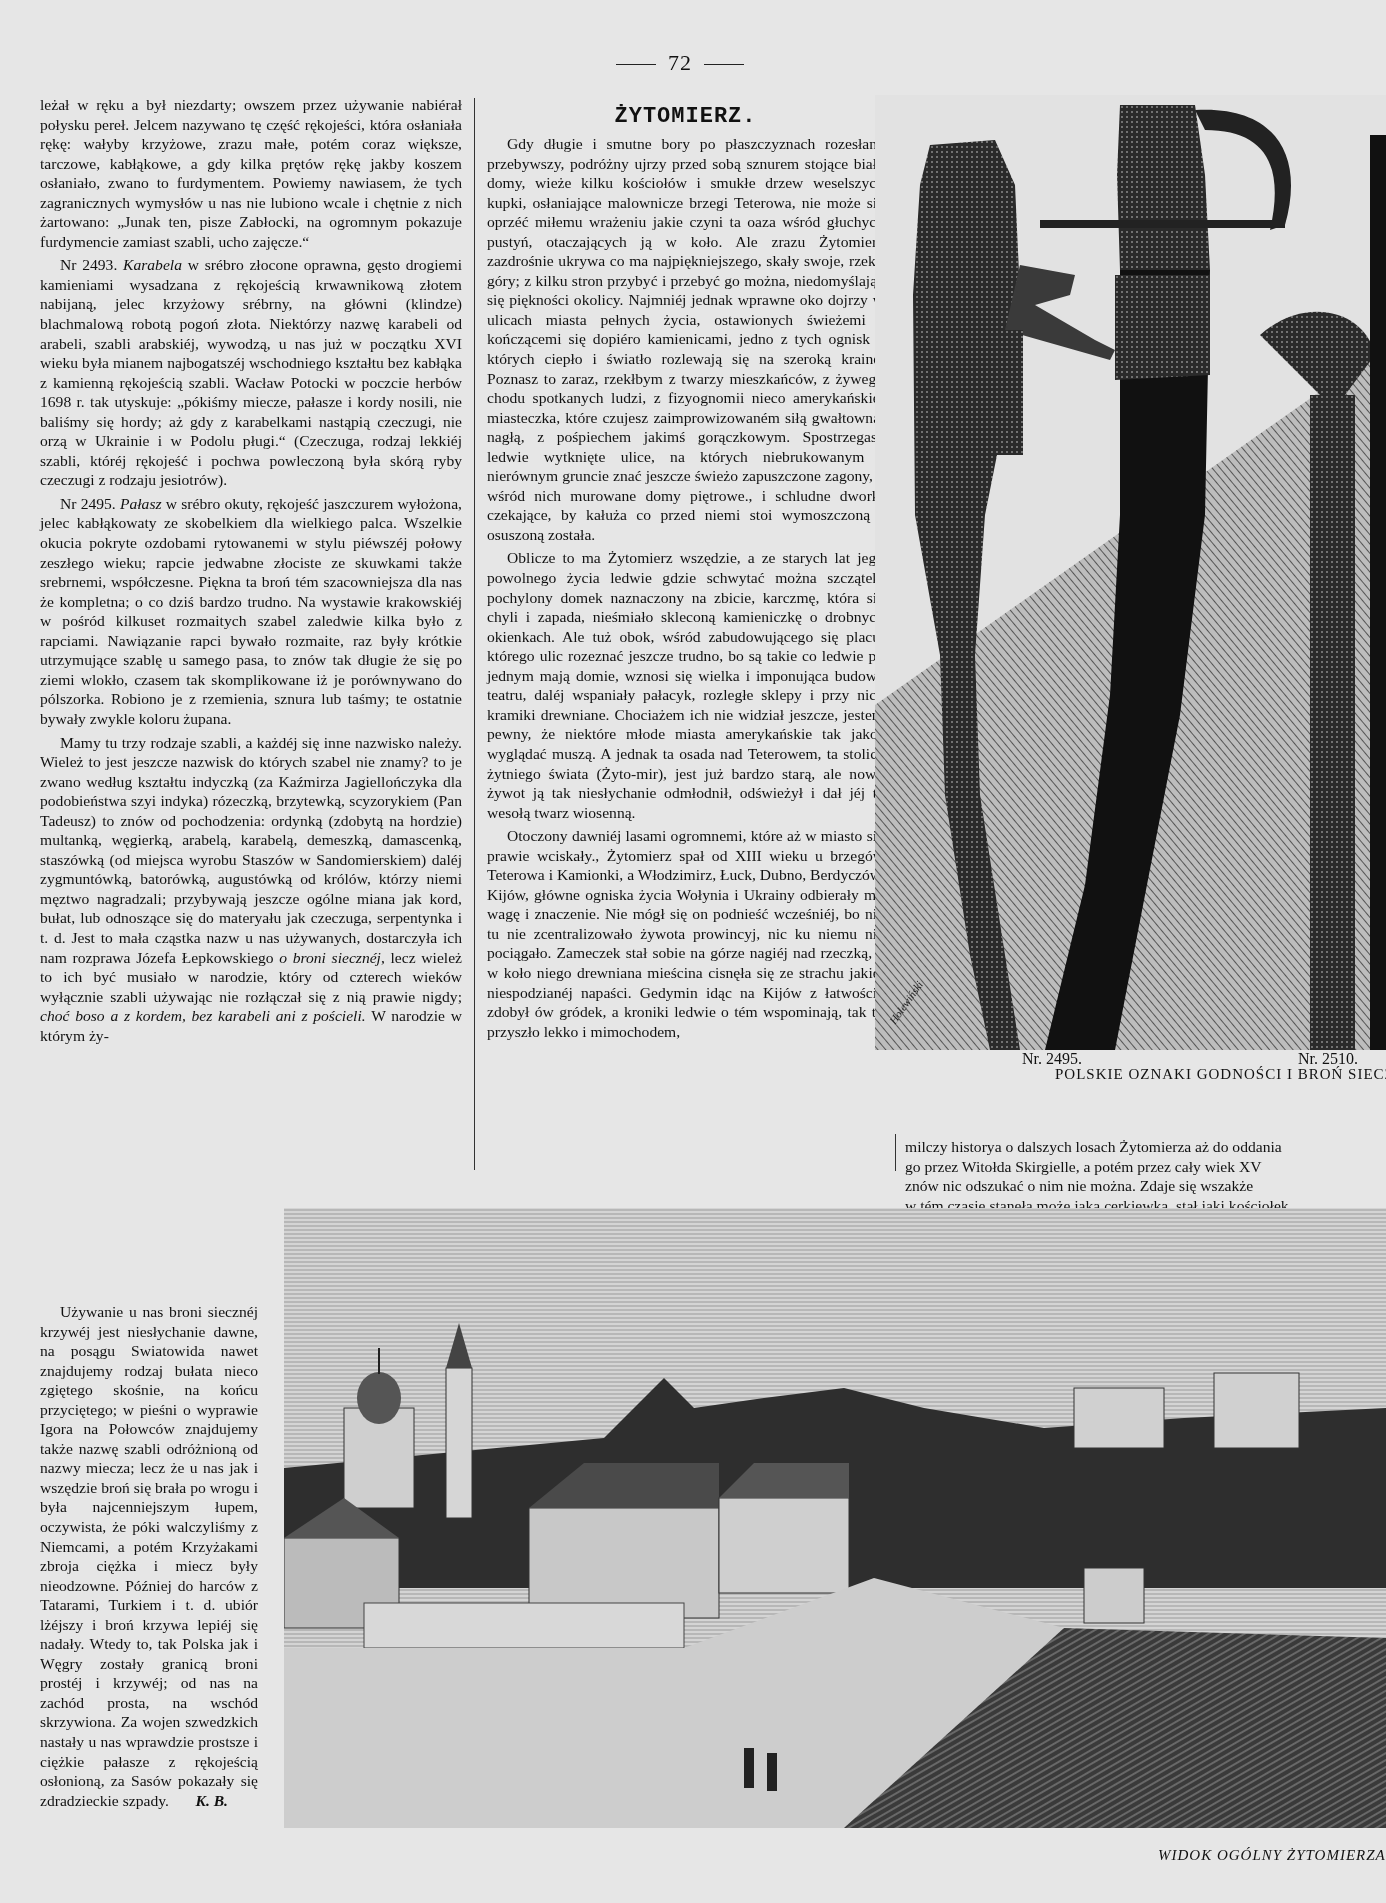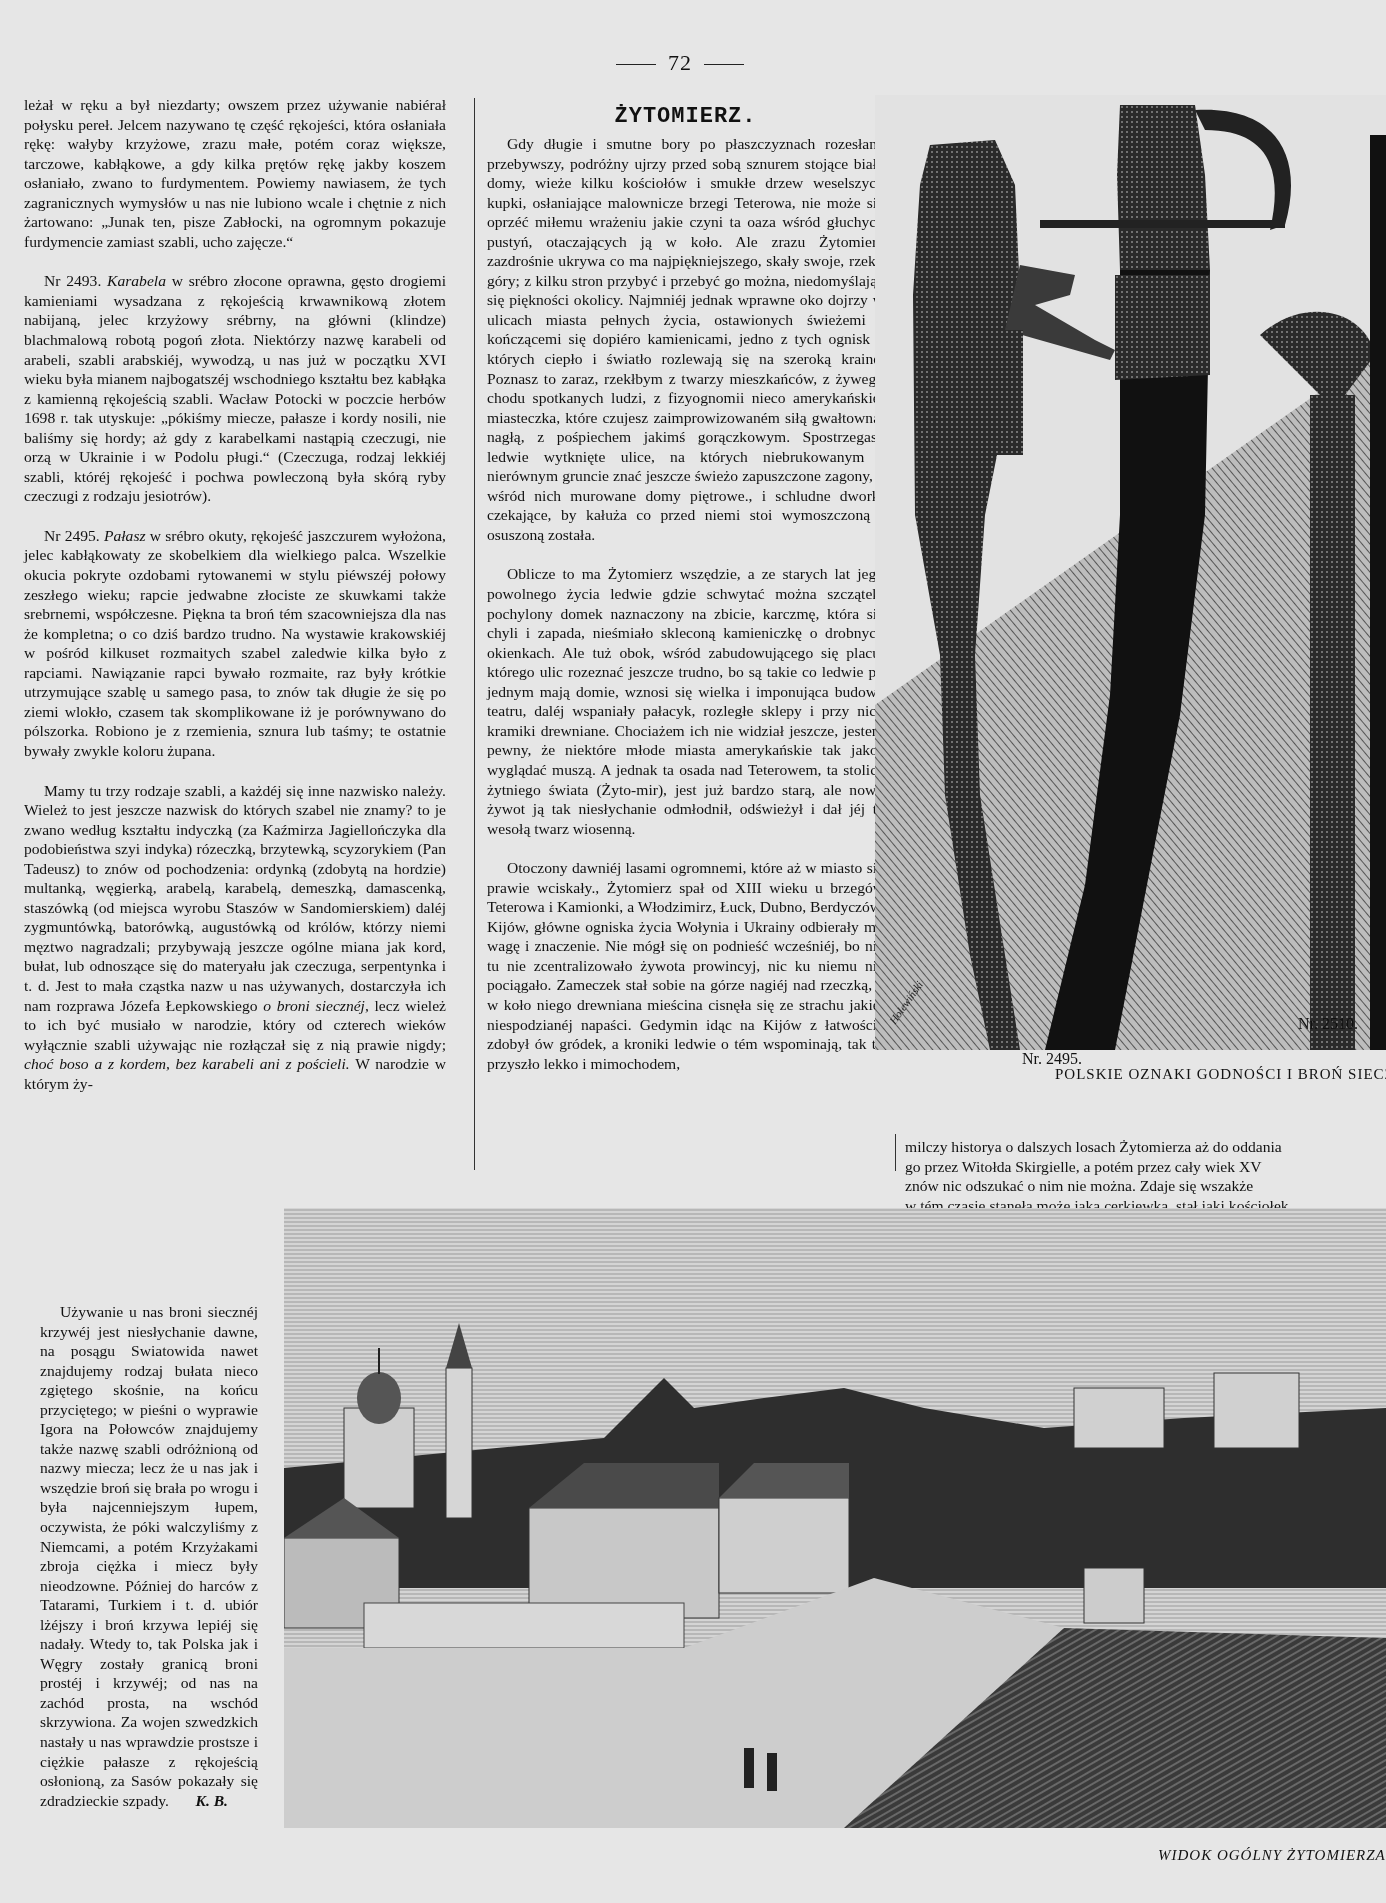--- a/index.html
+++ b/index.html
@@ -12,24 +12,24 @@
   .page-number {
     position:absolute; left:604px; top:50px; width:160px; text-align:left;
     font-size:22px; letter-spacing:1px;
   }
   .page-number .dash { display:inline-block; width:40px; height:1px; background:#222; vertical-align:middle; margin:0 12px; }
   .col {
     position:absolute; font-size:15.6px; line-height:19.55px; text-align:justify;
     hyphens:none;
   }
   .col p { margin:0; }
-  .col p.para { text-indent:20px; margin-top:20px; }
+  .col p.para { text-indent:20px; margin-top:4px; }
   .col p.para.first { margin-top:0; }
   .col p.flush { text-indent:0; margin-top:0; }
-  #col-left { left:24px; top:95px; width:422px; }
+  #col-left { left:40px; top:95px; width:422px; }
   #col-left-narrow { left:40px; top:1276px; width:218px; }
   #col-mid { left:487px; top:134px; width:397px; }
   #col-right-lower { left:905px; top:1137px; width:481px; white-space:nowrap; overflow:hidden; }
   .vrule { position:absolute; width:1px; background:#333; }
   .article-title {
     position:absolute; left:487px; top:104px; width:397px; text-align:center;
     font-family:Liberation Mono, monospace; font-weight:bold;
     font-size:22px; letter-spacing:1px;
   }
   .sig { float:right; font-style:italic; font-weight:bold; margin-right:30px; }
@@ -103,21 +103,21 @@
     <path d="M320 15 C400 10 430 60 410 130 L395 135 C410 70 390 35 330 35 Z" fill="#222"></path>
     <rect x="165" y="125" width="245" height="8" fill="#222"></rect>
 
     <path d="M385 240 C430 200 490 215 500 260 L470 300 L445 300 Z" fill="url(#tex)"></path>
     <rect x="435" y="300" width="45" height="655" fill="url(#tex)"></rect>
     <rect x="495" y="40" width="16" height="915" fill="#111"></rect>
     <text x="20" y="930" font-family="Liberation Serif, serif" font-size="11" font-style="italic" fill="#222" transform="rotate(-55 20 930)">Holewiński</text>
   </svg>
 </div>
 <div class="caption small" style="left:1022px; top:1050px;">Nr. 2495.</div>
-<div class="caption small" style="left:1298px; top:1015px;">Nr. 2510.</div>
+<div class="caption small" style="left:1298px; top:1050px;">Nr. 2510.</div>
 <div class="caption" style="left:1055px; top:1066px;">POLSKIE OZNAKI GODNOŚCI I BROŃ SIECZNA</div>
 
 <div id="town-illustration" class="illustration">
   <svg width="1102" height="620" viewBox="0 0 1102 620">
     <defs>
       <pattern id="sky" width="8" height="4" patternUnits="userSpaceOnUse">
         <rect width="8" height="4" fill="#d4d4d4"></rect>
         <line x1="0" y1="2" x2="8" y2="2" stroke="#9a9a9a" stroke-width="1"></line>
       </pattern>
       <pattern id="field" width="10" height="6" patternUnits="userSpaceOnUse" patternTransform="rotate(-30)">

